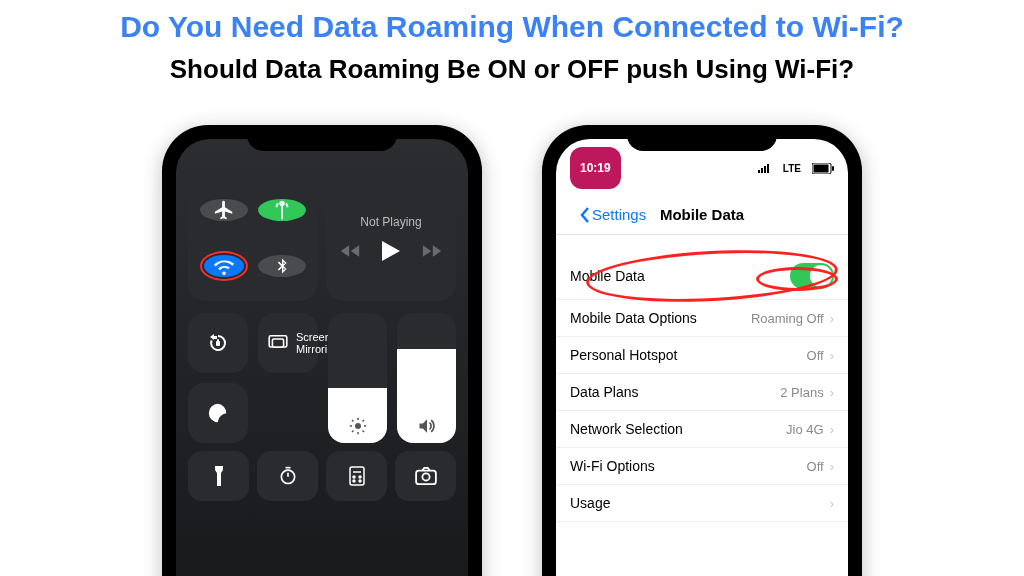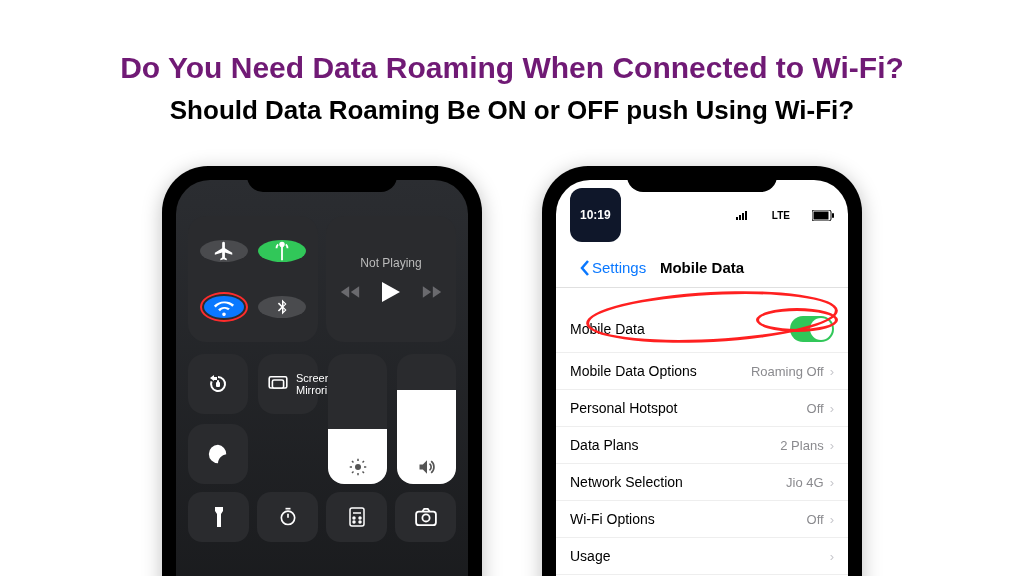--- a/index.html
+++ b/index.html
@@ -4,21 +4,21 @@
 <style>
   * { box-sizing: border-box; margin: 0; padding: 0; }
   body {
     width: 1024px;
     height: 576px;
     background: #fff;
     font-family: -apple-system, BlinkMacSystemFont, "Segoe UI", Arial, sans-serif;
     overflow: hidden;
   }
   .heading-area { text-align: center; padding-top: 10px; }
-  .h1 { font-size: 30px; font-weight: 700; color: #701a75; margin-top: 41px; }
+  .h1 { font-size: 30px; font-weight: 700; color: #3b82f6; }
   .h2 { font-size: 26px; font-weight: 700; color: #000; margin-top: 10px; }
 
   .phones {
     display: flex;
     justify-content: center;
     gap: 60px;
     margin-top: 40px;
   }
 
   
@@ -147,22 +147,22 @@
   .set-bg {
     background:#fff;width:100%;height:100%;
     color:#000;
   }
   .set-status {
     display:flex;justify-content:space-between;
     padding:8px 14px 0 14px;font-size:12px;font-weight:600;
     align-items:center;
   }
   .time-pill{
-    background:#0f172a;color:#fff;
-    border-radius:12px;padding:20px 10px;font-size:12px;
+    background:#be185d;color:#fff;
+    border-radius:12px;padding:14px 10px;font-size:12px;
   }
   .navbar{
     display:flex;align-items:center;justify-content:center;
     position:relative;height:40px;border-bottom:1px solid #e0e0e0;
     margin-top:6px;
   }
   .navbar .back{
     position:absolute;left:24px;color:#0a78ff;font-size:15px;
     display:flex;align-items:center;gap:2px;
   }
@@ -354,21 +354,21 @@
       </div>
     </div>
   </div>
 
   <div class="phone">
     <div class="notch"></div>
     <div class="screen">
       <div class="set-bg" style="position:relative;">
         <div class="set-status">
           <span class="time-pill">10:19</span>
-          <span style="display:flex;align-items:center;gap:22px;">
+          <span style="display:flex;align-items:center;gap:11px;">
             <span>
               <svg width="14" height="10" viewBox="0 0 14 10">
                   <rect x="0" y="7" width="2" height="3" fill="#000"></rect>
                   <rect x="3" y="5" width="2" height="5" fill="#000"></rect>
                   <rect x="6" y="3" width="2" height="7" fill="#000"></rect>
                   <rect x="9" y="1" width="2" height="9" fill="#000"></rect>
                 </svg>
             </span>
             <span style="font-size:10px;">LTE</span>
             <span>

